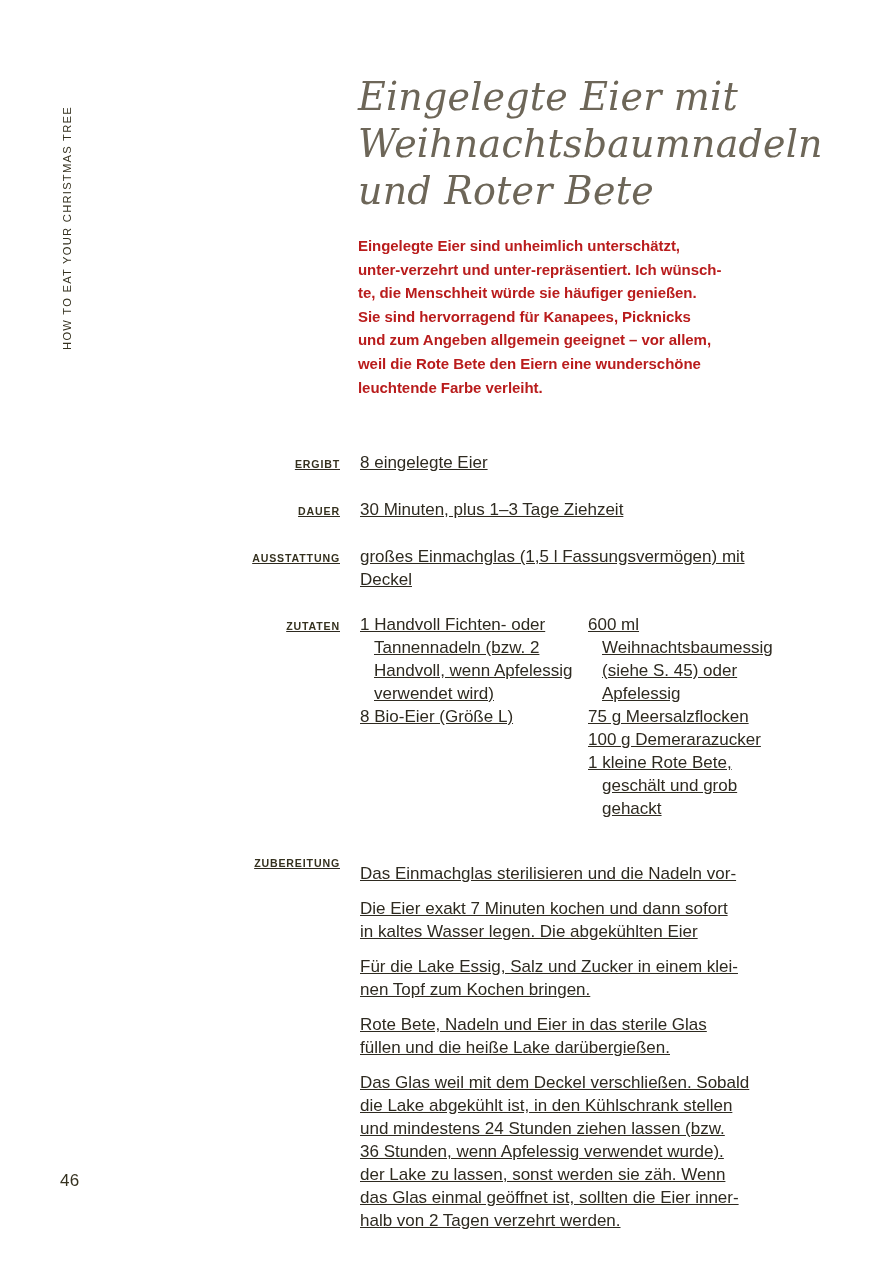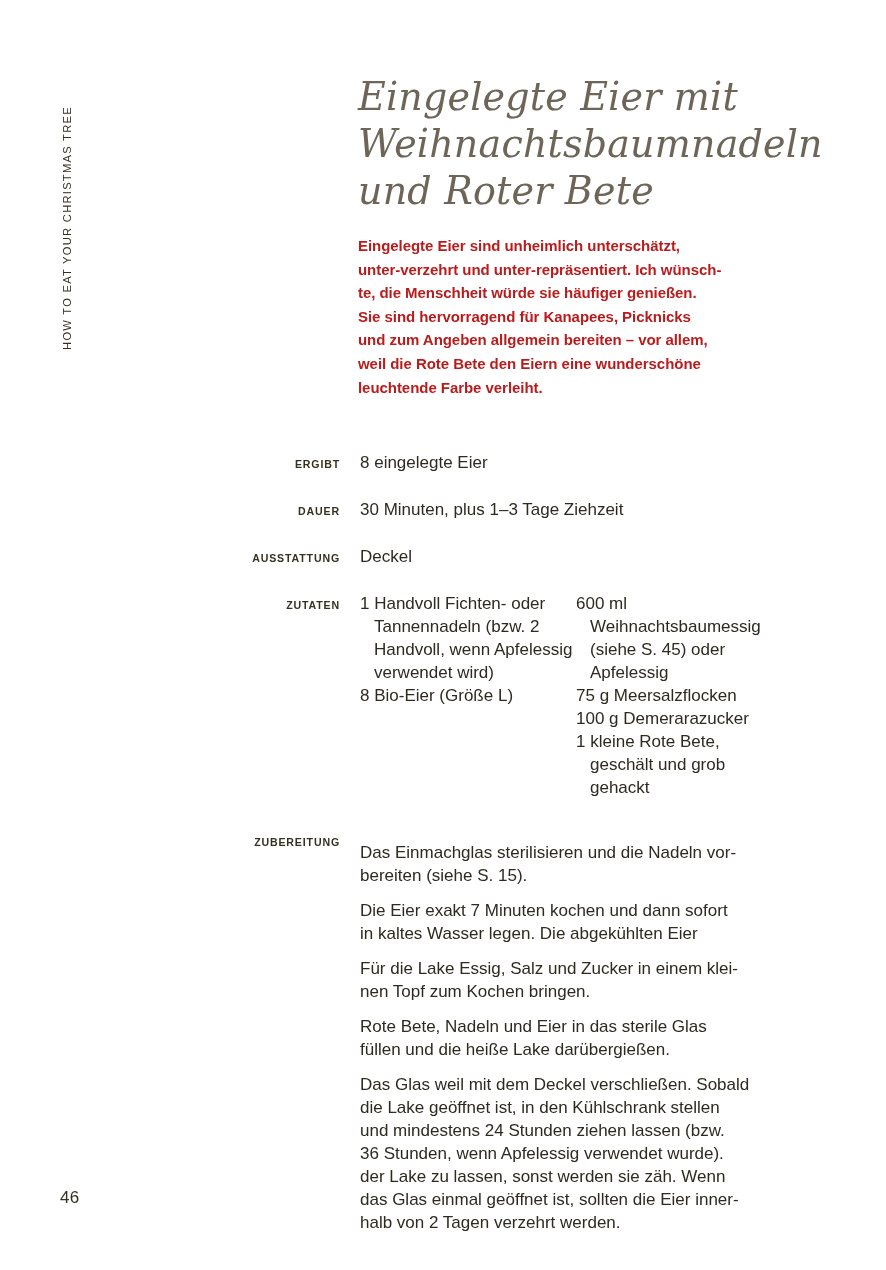--- a/index.html
+++ b/index.html
@@ -41,21 +41,21 @@
     font-size: 11.2px;
     letter-spacing: 1.25px;
     font-weight: 400;
     color: #35311f;
   }
 
   
   .folio {
     position: absolute;
     left: 60px;
-    bottom: 62px;
+    bottom: 79px;
     font-size: 17px;
     color: #35311f;
     letter-spacing: 0.3px;
   }
 
   
   .content {
     position: absolute;
     left: 248px;
     top: 74px;
@@ -90,20 +90,21 @@
   .intro .iline { display: block; }
 
   
   .meta {
     margin-top: 52px;
   }
   .row {
     display: flex;
     align-items: flex-start;
     margin-bottom: 22px;
+    text-decoration: underline;
   }
   .row-label {
     flex: 0 0 92px;
     width: 92px;
     text-align: right;
     font-size: 10.6px;
     font-weight: 700;
     letter-spacing: 0.85px;
     line-height: 23px;
     padding-top: 2px;
@@ -115,21 +116,21 @@
     padding-left: 20px;
     font-size: 17px;
     line-height: 23px;
     color: #2e2a20;
   }
   .row-body .bline { display: block; }
 
   
   .ingredients {
     display: flex;
-    gap: 0;
+    gap: 12px;
   }
   .ing-col {
     font-size: 17px;
     line-height: 23px;
   }
   .ing-col.left  { flex: 0 0 216px; width: 216px; }
   .ing-col.right { flex: 1 1 auto; }
   .ing-item {
     padding-left: 14px;
     text-indent: -14px;
@@ -167,40 +168,41 @@
       <span class="tline">Eingelegte Eier mit</span>
       <span class="tline">Weihnachtsbaumnadeln</span>
       <span class="tline">und Roter Bete</span>
     </h1>
 
     <div class="intro">
       <span class="iline">Eingelegte Eier sind unheimlich unterschätzt,</span>
       <span class="iline">unter-verzehrt und unter-repräsentiert. Ich wünsch-</span>
       <span class="iline">te, die Menschheit würde sie häufiger genießen.</span>
       <span class="iline">Sie sind hervorragend für Kanapees, Picknicks</span>
-      <span class="iline">und zum Angeben allgemein bereiten – vor allem,</span>
+      <span class="iline">und zum Angeben allgemein geeignet – vor allem,</span>
       <span class="iline">weil die Rote Bete den Eiern eine wunderschöne</span>
       <span class="iline">leuchtende Farbe verleiht.</span>
     </div>
 
     <div class="meta">
 
       <div class="row">
         <div class="row-label">ERGIBT</div>
         <div class="row-body">8 eingelegte Eier</div>
       </div>
 
       <div class="row">
         <div class="row-label">DAUER</div>
         <div class="row-body">30 Minuten, plus 1–3 Tage Ziehzeit</div>
       </div>
 
       <div class="row">
         <div class="row-label">AUSSTATTUNG</div>
         <div class="row-body">
+          <span class="bline">großes Einmachglas (1,5 l Fassungsvermögen) mit</span>
           <span class="bline">Deckel</span>
         </div>
       </div>
 
       <div class="row zutaten">
         <div class="row-label">ZUTATEN</div>
         <div class="row-body">
           <div class="ingredients">
             <div class="ing-col left">
               <p class="ing-item">1 Handvoll Fichten- oder Tannennadeln (bzw. 2 Handvoll, wenn Apfelessig verwendet wird)</p>
@@ -216,41 +218,40 @@
         </div>
       </div>
 
       <div class="row zubereitung">
         <div class="row-label">ZUBEREITUNG</div>
         <div class="row-body">
           <div class="steps">
 
             <p class="step">
               <span class="sline">Das Einmachglas sterilisieren und die Nadeln vor-</span>
-              <span class="sline">bereiten (siehe S. 15).</span>
             </p>
 
             <p class="step">
               <span class="sline">Die Eier exakt 7 Minuten kochen und dann sofort</span>
               <span class="sline">in kaltes Wasser legen. Die abgekühlten Eier</span>
             </p>
 
             <p class="step">
               <span class="sline">Für die Lake Essig, Salz und Zucker in einem klei-</span>
               <span class="sline">nen Topf zum Kochen bringen.</span>
             </p>
 
             <p class="step">
               <span class="sline">Rote Bete, Nadeln und Eier in das sterile Glas</span>
               <span class="sline">füllen und die heiße Lake darübergießen.</span>
             </p>
 
             <p class="step">
               <span class="sline">Das Glas weil mit dem Deckel verschließen. Sobald</span>
-              <span class="sline">die Lake geöffnet ist, in den Kühlschrank stellen</span>
+              <span class="sline">die Lake abgekühlt ist, in den Kühlschrank stellen</span>
               <span class="sline">und mindestens 24 Stunden ziehen lassen (bzw.</span>
               <span class="sline">36 Stunden, wenn Apfelessig verwendet wurde).</span>
               <span class="sline">der Lake zu lassen, sonst werden sie zäh. Wenn</span>
               <span class="sline">das Glas einmal geöffnet ist, sollten die Eier inner-</span>
               <span class="sline">halb von 2 Tagen verzehrt werden.</span>
             </p>
 
           </div>
         </div>
       </div>

